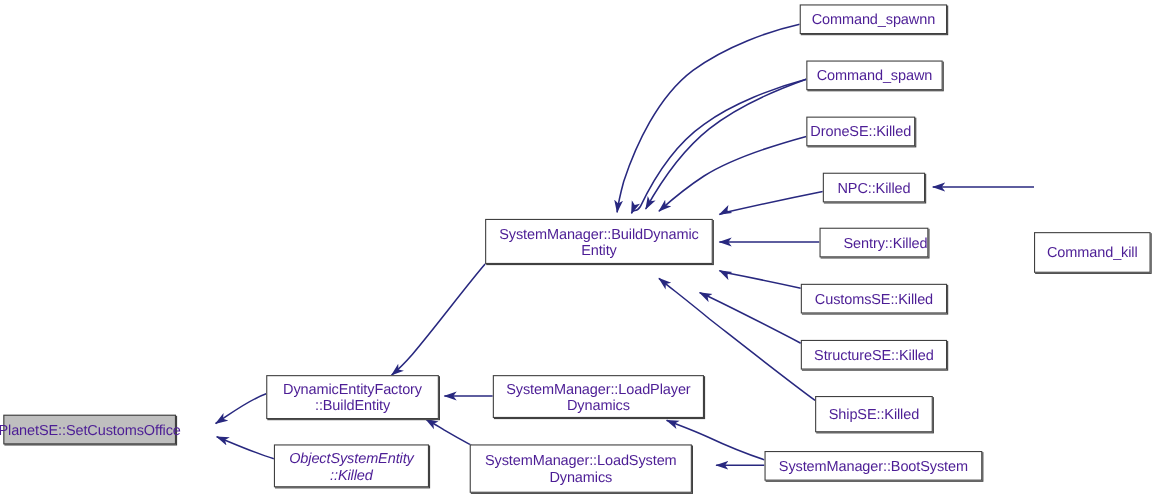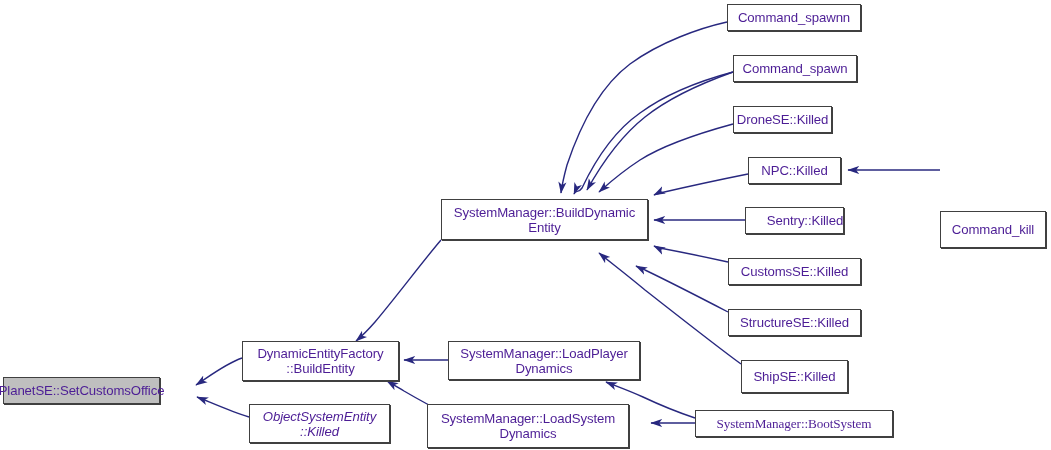--- a/index.html
+++ b/index.html
@@ -91,15 +91,15 @@
 Dynamics</span></div>
       <div class="node" style="left: 727px; top: 4px; width: 134px; height: 27px;"><span>Command_spawnn</span></div>
       <div class="node" style="left: 733px; top: 55px; width: 124px; height: 27px;"><span>Command_spawn</span></div>
       <div class="node" style="left: 733px; top: 106px; width: 99px; height: 27px;"><span>DroneSE::Killed</span></div>
       <div class="node" style="left: 748px; top: 157px; width: 93px; height: 27px;"><span>NPC::Killed</span></div>
       <div class="node" style="left: 745px; top: 207px; width: 99px; height: 27px; padding-left: 21px;"><span>Sentry::Killed</span></div>
       <div class="node" style="left: 728px; top: 258px; width: 133px; height: 27px;"><span>CustomsSE::Killed</span></div>
       <div class="node" style="left: 728px; top: 309px; width: 133px; height: 27px;"><span>StructureSE::Killed</span></div>
       <div class="node" style="left: 741px; top: 360px; width: 107px; height: 33px;"><span>ShipSE::Killed</span></div>
       <div class="node" style="left: 940px; top: 175px; width: 106px; height: 37px; margin-top: 36px;"><span>Command_kill</span></div>
-      <div class="node" style="left: 695px; top: 410px; width: 198px; height: 27px; font-family: Liberation Serif, serif;"><span>SystemManager::BootSystem</span></div>
+      <div class="node" style="left: 695px; top: 410px; width: 198px; height: 27px;"><span>SystemManager::BootSystem</span></div>
     </div>
 </div>
 
 </body></html>

